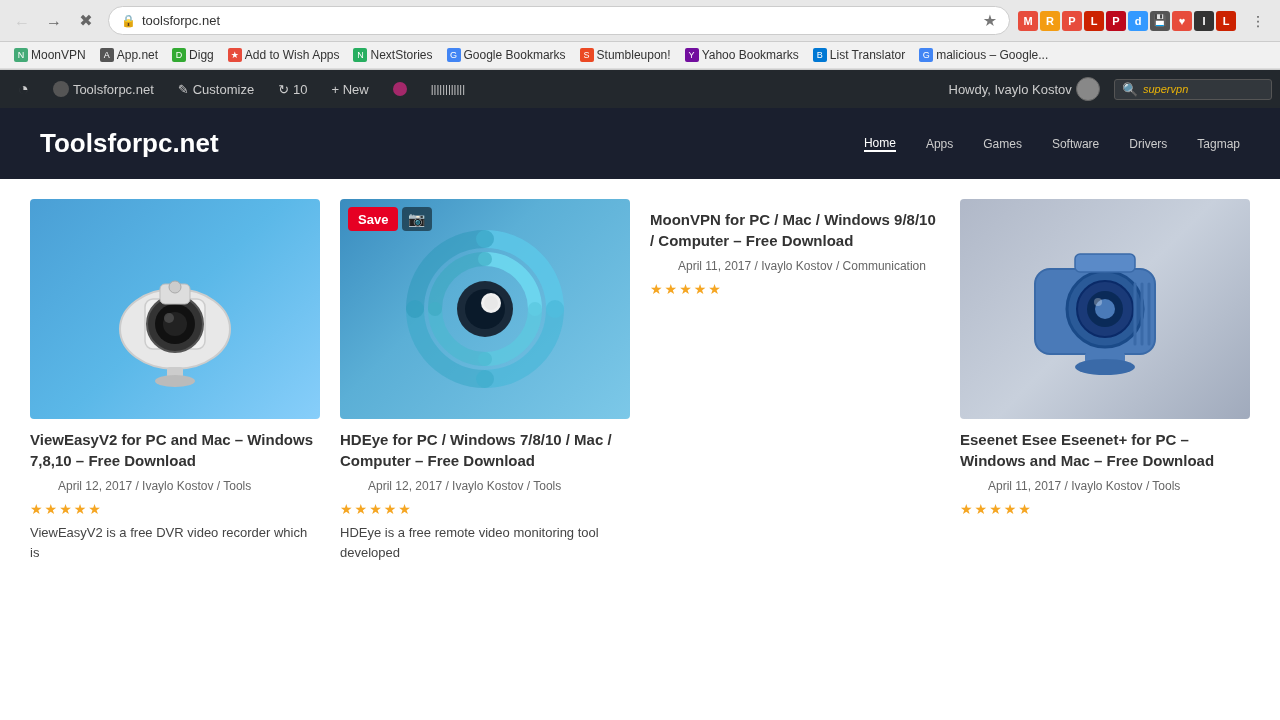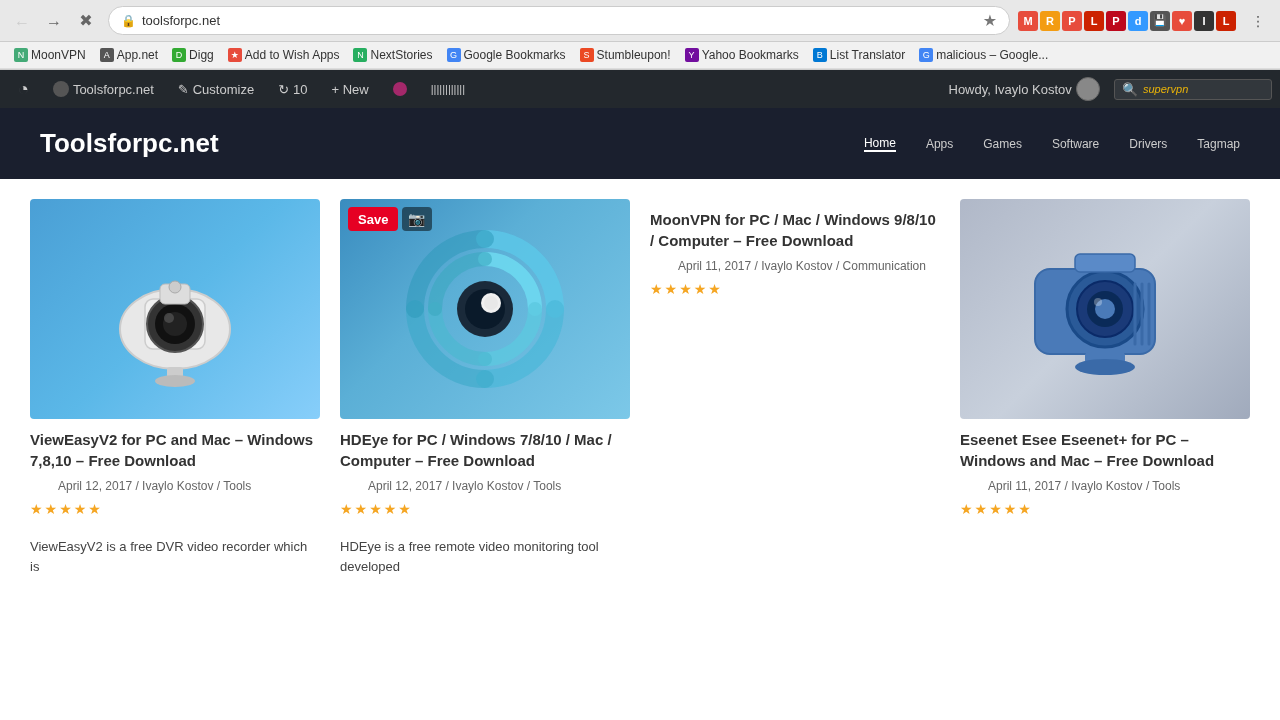--- a/index.html
+++ b/index.html
@@ -46,21 +46,21 @@
     
     .post-card { display: flex; flex-direction: column; }
     .post-thumbnail { position: relative; width: 100%; height: 220px; overflow: hidden; border-radius: 4px; }
     .save-overlay { position: absolute; top: 8px; left: 8px; display: flex; gap: 4px; z-index: 10; }
     .save-btn { background: #e60023; color: #fff; border: none; padding: 4px 10px; border-radius: 4px; font-size: 13px; font-weight: bold; cursor: pointer; }
     .screenshot-btn { background: rgba(0,0,0,0.5); color: #fff; border: none; padding: 4px 6px; border-radius: 4px; cursor: pointer; font-size: 14px; }
     .heart-btn { position: absolute; top: 8px; left: 8px; width: 32px; height: 32px; background: #fff; border: 1px solid #ddd; border-radius: 4px; display: flex; align-items: center; justify-content: center; cursor: pointer; color: #999; font-size: 16px; }
 
     .post-title { font-size: 15px; font-weight: bold; color: #333; margin-top: 10px; line-height: 1.4; }
     .post-meta { font-size: 12px; color: #666; margin-top: 6px; line-height: 1.5; margin-left: 28px; }
-    .post-excerpt { font-size: 13px; color: #444; margin-top: 20px; line-height: 1.5; }
+    .post-excerpt { font-size: 13px; color: #444; margin-top: 6px; line-height: 1.5; }
     .post-stars { display: flex; align-items: center; gap: 2px; margin-top: 6px; }
     .star { color: #f5a623; font-size: 14px; }
 
     
     .camera-thumb { background: linear-gradient(135deg, #4a9fd5 0%, #5bb8e8 50%, #87cefa 100%); width: 100%; height: 100%; display: flex; align-items: center; justify-content: center; }
     .eye-thumb { background: linear-gradient(135deg, #3a8cbf 0%, #5bafd6 40%, #7cc8e8 100%); width: 100%; height: 100%; display: flex; align-items: center; justify-content: center; position: relative; overflow: hidden; }
     .moon-vpn-thumb { background: linear-gradient(135deg, #1a3a6b 0%, #2a5298 50%, #1a3a6b 100%); width: 100%; height: 100%; display: flex; align-items: center; justify-content: center; }
     .eseenet-thumb { background: linear-gradient(135deg, #b0b8c8 0%, #c8d0dc 50%, #a0aabc 100%); width: 100%; height: 100%; display: flex; align-items: center; justify-content: center; }
 
     

